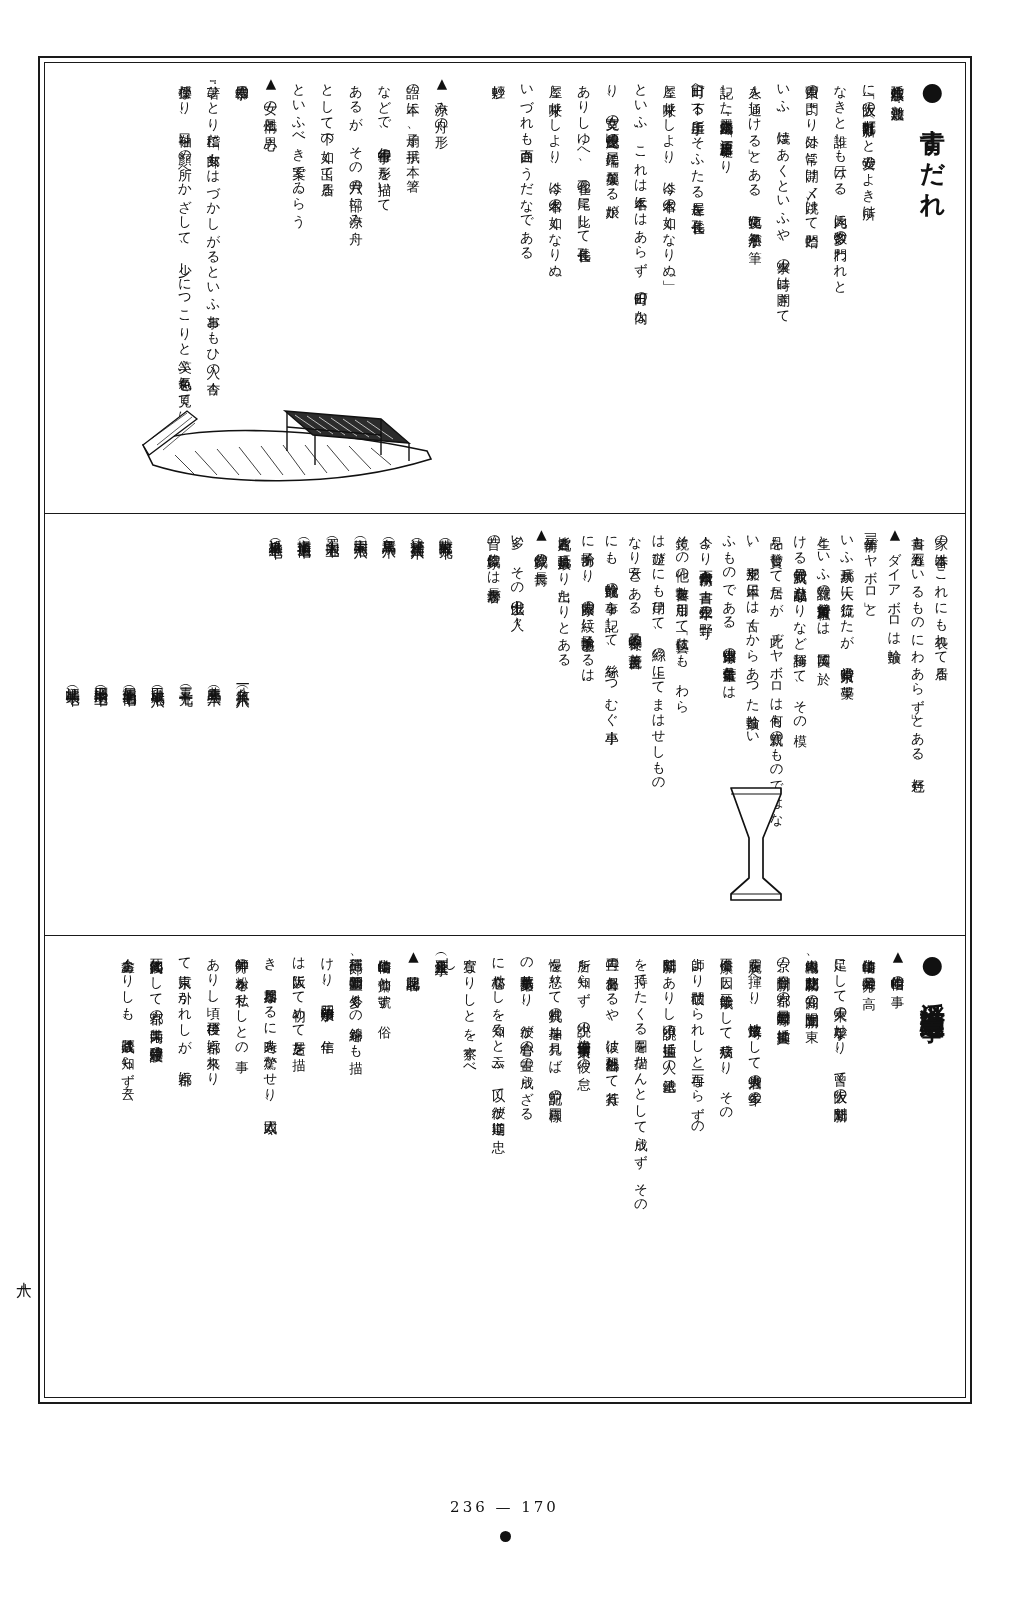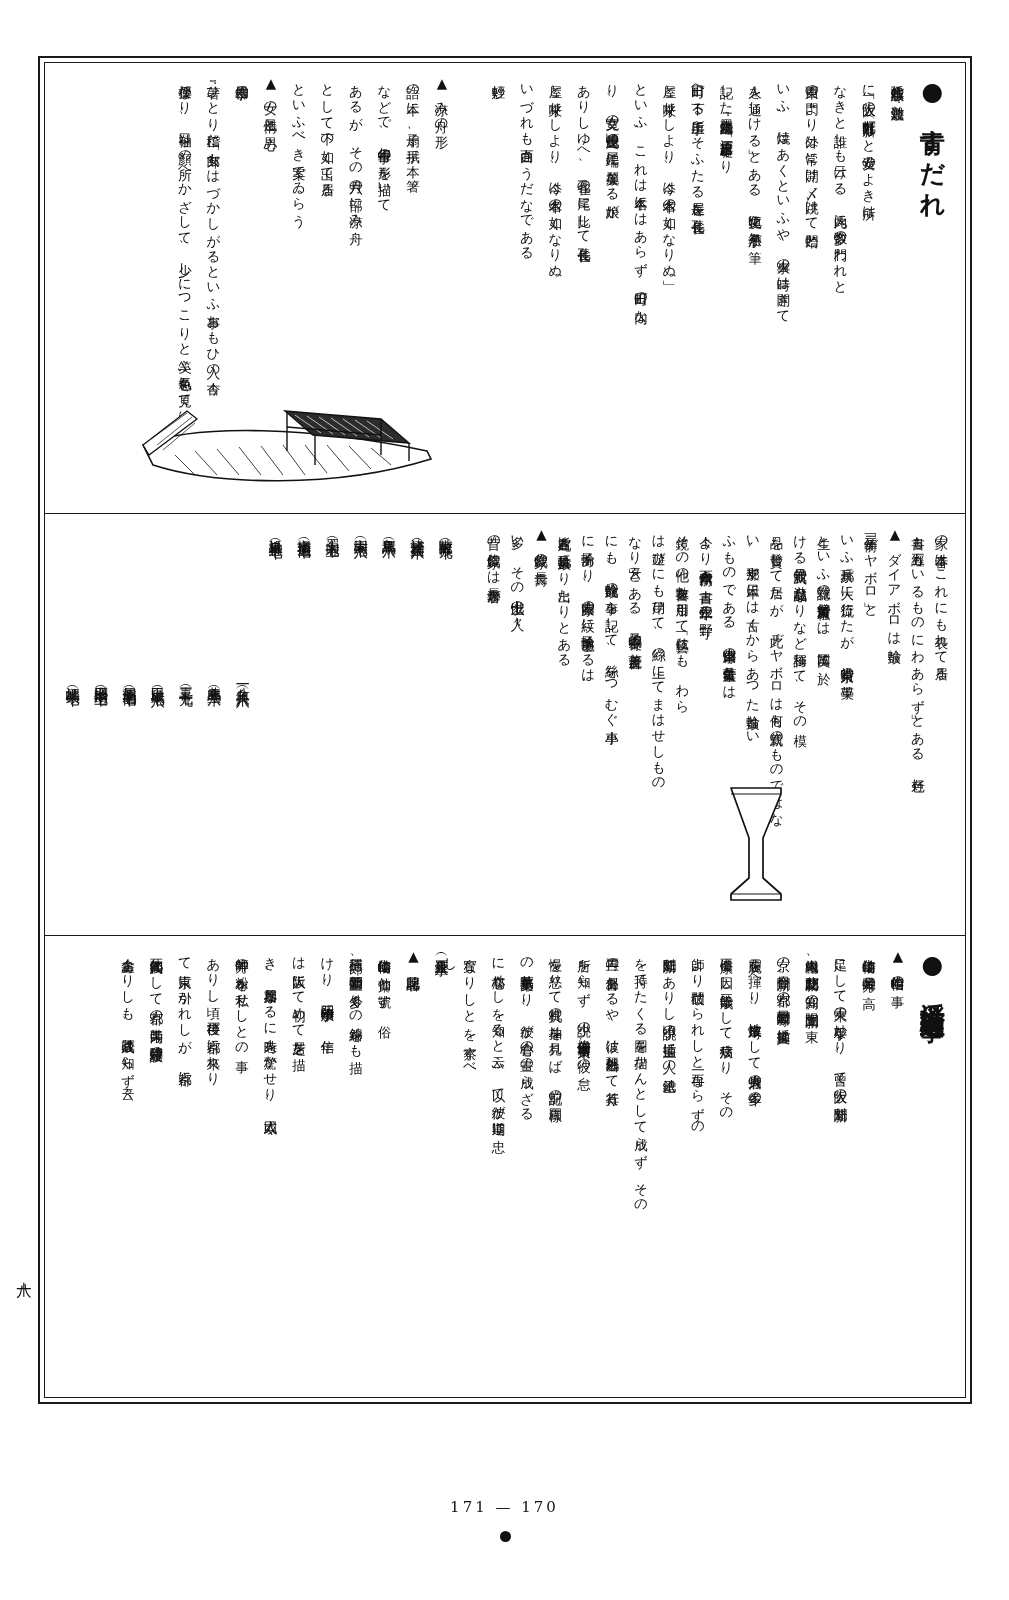--- a/index.html
+++ b/index.html
@@ -336,14 +336,14 @@
       <div class="vcol" style="width:26px">死後知人間にして京都の某寺内に墓碑建設の</div>
       <div class="vcol" style="width:26px">企畫ありしも、其成否は知らず云々</div>
       <div class="vcol" style="width:26px"></div>
     </div>
 
   </div>
 </div>
 
 <div class="side-folio">十八</div>
 
-<div class="folio">171 — 170</div>
+<div class="folio">236 — 170</div>
 <div class="folio-dot"></div>
 
 </body></html>

